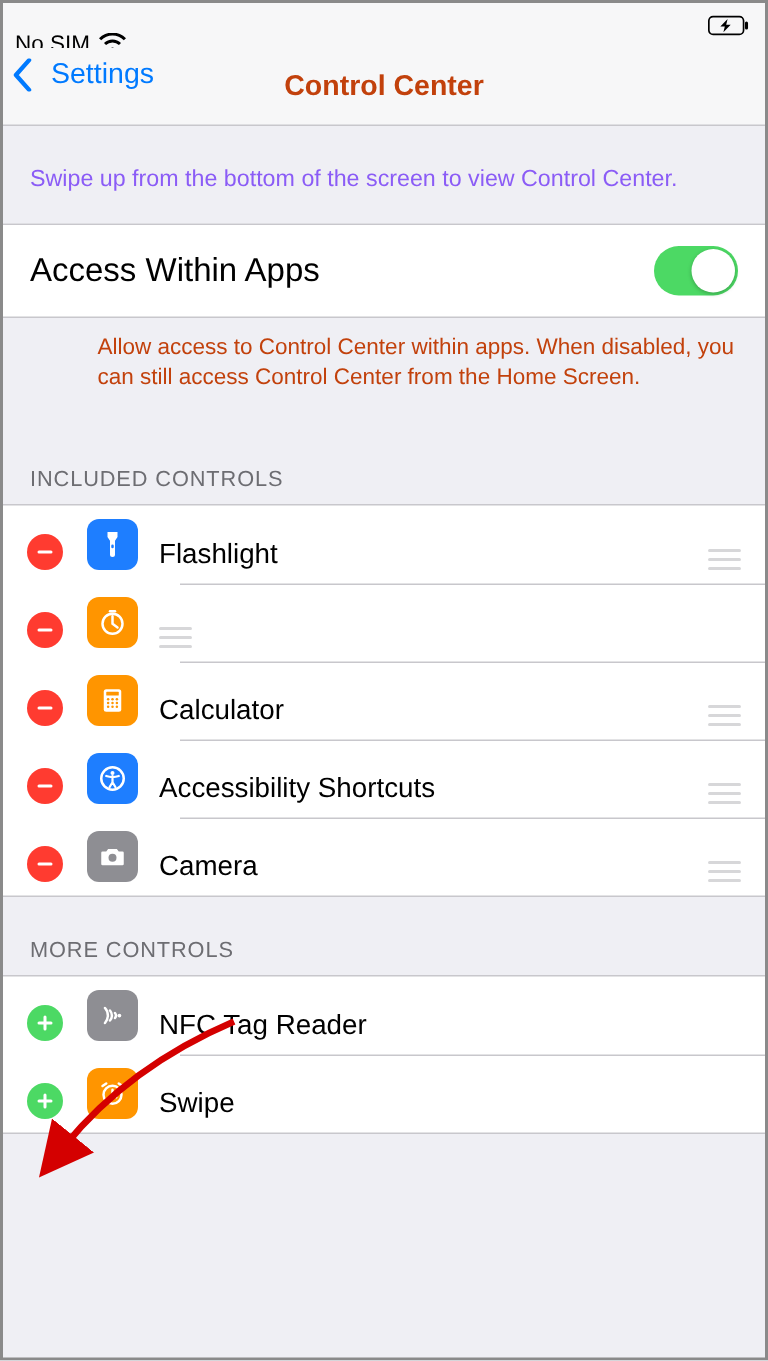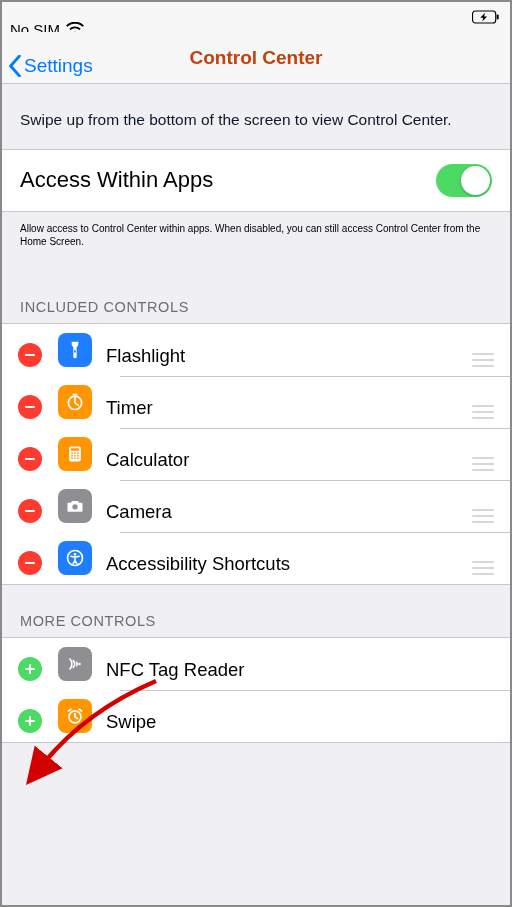--- a/index.html
+++ b/index.html
@@ -11,47 +11,47 @@
     .statusbar {
       height: 30px; background: #f7f7f8; display: flex; align-items: center; justify-content: space-between; padding: 0 10px 0 8px; font-size: 15px; color: #000;
     }
     .statusbar .left { display: flex; align-items: center; gap: 6px; margin-top: 24px; }
     .wifi-svg { width: 18px; height: 14px; }
     .battery-svg { width: 28px; height: 14px; }
     .navbar {
       height: 52px; background: #f7f7f8; border-bottom: 1px solid #c8c7cc; display: flex; align-items: center; position: relative;
     }
     .back-btn {
-      position: absolute; left: 6px; top: 0; bottom: 6px; display: flex; align-items: flex-end; gap: 2px; color: #007aff; font-size: 19px;
+      position: absolute; left: 6px; top: 0; bottom: 16px; display: flex; align-items: center; gap: 12px; color: #007aff; font-size: 19px;
     }
     .back-chevron { width: 14px; height: 22px; }
     .title {
       flex: 1; text-align: center; font-size: 19px; font-weight: 600; color: #c2410c;
     }
 
     .description {
-      padding: 26px 18px 18px 18px; font-size: 15.5px; color: #0f172a; line-height: 1.35;
+      padding: 26px 18px 18px 18px; font-size: 15.5px; color: #8b5cf6; line-height: 1.35;
     }
 
     .table-row {
       background: #fff; border-top: 1px solid #c8c7cc; border-bottom: 1px solid #c8c7cc; padding: 14px 18px; display: flex; align-items: center; justify-content: space-between;
     }
     .table-row .label { font-size: 22px; color: #000; }
 
     .switch {
       width: 56px; height: 33px; border-radius: 33px; position: relative;
     }
     .switch.on { background: #4cd964; }
     .switch .knob {
       position: absolute; top: 2px; width: 29px; height: 29px; border-radius: 50%; background: #fff; box-shadow: 0 1px 3px rgba(0,0,0,.25);
     }
     .switch.on .knob { right: 2px; }
 
     .footer-note {
-      padding: 10px 18px 22px 18px; font-size: 10px; color: #000000; line-height: 1.35;
+      padding: 10px 18px 22px 18px; font-size: 15px; color: #c2410c; line-height: 1.35; margin-left: 45px;
     }
 
     .section-header {
       padding: 28px 18px 8px 18px; font-size: 14.5px; color: #6d6d72; letter-spacing: 0.6px;
     }
 
     .list { background: #fff; border-top: 1px solid #c8c7cc; border-bottom: 1px solid #c8c7cc; }
     .item {
       display: flex; align-items: flex-end; padding: 9px 12px 9px 16px; position: relative;
     }
@@ -158,21 +158,20 @@
             <rect x="1" y="5" width="10" height="2" rx="1" fill="#fff"></rect>
           </svg>
       </div>
       <div class="app-icon icon-timer">
         <svg viewBox="0 0 24 24">
             <circle cx="12" cy="13" r="8" fill="none" stroke="#fff" stroke-width="2"></circle>
             <path d="M12 13V7M12 13l4 3" stroke="#fff" stroke-width="2" stroke-linecap="round"></path>
             <rect x="9" y="2" width="6" height="2" rx="1" fill="#fff"></rect>
           </svg>
       </div>
-      <span class="item-label">Timer</span>
       <div class="reorder-handle">
           <span></span>
           <span></span>
           <span></span>
         </div>
     </div>
 
     <div class="item">
       <div class="action-btn remove">
         <svg viewBox="0 0 12 12">
@@ -201,48 +200,48 @@
           <span></span>
         </div>
     </div>
 
     <div class="item">
       <div class="action-btn remove">
         <svg viewBox="0 0 12 12">
             <rect x="1" y="5" width="10" height="2" rx="1" fill="#fff"></rect>
           </svg>
       </div>
-      <div class="app-icon icon-camera">
-        <svg viewBox="0 0 24 24">
-            <path d="M4 8h3l1.5-2h7L17 8h3a1 1 0 0 1 1 1v9a1 1 0 0 1-1 1H4a1 1 0 0 1-1-1V9a1 1 0 0 1 1-1z" fill="#fff"></path>
-            <circle cx="12" cy="13" r="3.2" fill="#8e8e93"></circle>
-          </svg>
-      </div>
-      <span class="item-label">Camera</span>
-      <div class="reorder-handle">
-          <span></span>
-          <span></span>
-          <span></span>
-        </div>
-    </div>
-
-    <div class="item">
-      <div class="action-btn remove">
-        <svg viewBox="0 0 12 12">
-            <rect x="1" y="5" width="10" height="2" rx="1" fill="#fff"></rect>
-          </svg>
-      </div>
       <div class="app-icon icon-accessibility">
         <svg viewBox="0 0 24 24">
             <circle cx="12" cy="12" r="9" fill="none" stroke="#fff" stroke-width="2"></circle>
             <circle cx="12" cy="7.5" r="1.6" fill="#fff"></circle>
             <path d="M7 10c3 1 7 1 10 0M12 10v5m0 0l-2.4 4M12 15l2.4 4" stroke="#fff" stroke-width="1.8" stroke-linecap="round" fill="none"></path>
           </svg>
       </div>
       <span class="item-label">Accessibility Shortcuts</span>
+      <div class="reorder-handle">
+          <span></span>
+          <span></span>
+          <span></span>
+        </div>
+    </div>
+
+    <div class="item">
+      <div class="action-btn remove">
+        <svg viewBox="0 0 12 12">
+            <rect x="1" y="5" width="10" height="2" rx="1" fill="#fff"></rect>
+          </svg>
+      </div>
+      <div class="app-icon icon-camera">
+        <svg viewBox="0 0 24 24">
+            <path d="M4 8h3l1.5-2h7L17 8h3a1 1 0 0 1 1 1v9a1 1 0 0 1-1 1H4a1 1 0 0 1-1-1V9a1 1 0 0 1 1-1z" fill="#fff"></path>
+            <circle cx="12" cy="13" r="3.2" fill="#8e8e93"></circle>
+          </svg>
+      </div>
+      <span class="item-label">Camera</span>
       <div class="reorder-handle">
           <span></span>
           <span></span>
           <span></span>
         </div>
     </div>
 
   </div>
 
   <div class="section-header">MORE CONTROLS</div>

